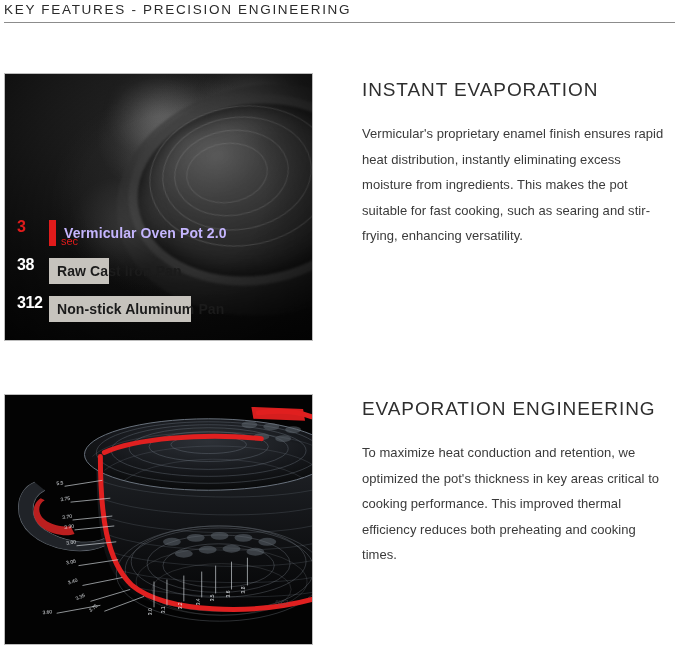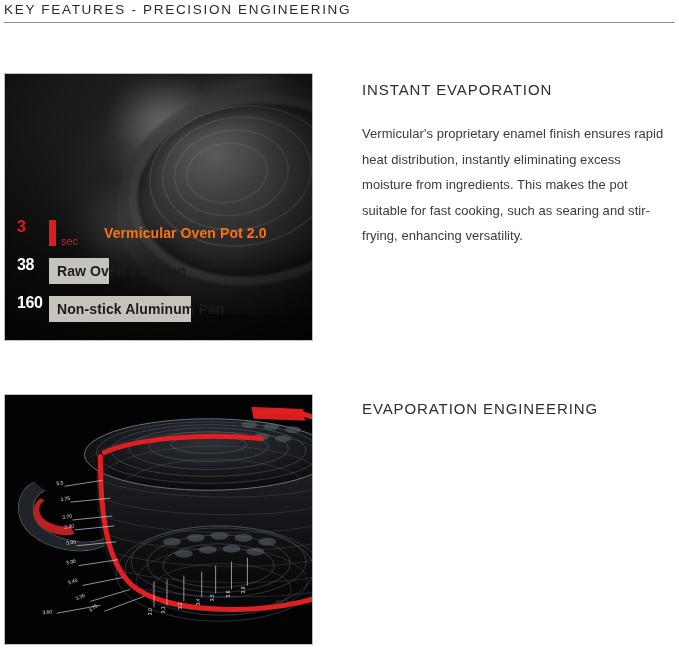--- a/index.html
+++ b/index.html
@@ -53,21 +53,21 @@
   }
   .feature-2 .media { height: 251px; }
 
   .copy {
     position: absolute;
     left: 362px; top: 0;
     width: 310px;
   }
   .copy h3 {
     margin: 0 0 20px 0;
-    font-size: 15px;
+    font-size: 19px;
     font-weight: 400;
     letter-spacing: 0.9px;
     color: #2e2e2e;
     line-height: 22px;
     white-space: nowrap;
   }
   .copy p {
     margin: 0;
     font-size: 13px;
     line-height: 25.5px;
@@ -183,21 +183,21 @@
   .bar.grey { background: #c6c3bd; }
   .bar-label {
     position: relative;
     z-index: 2;
     padding-left: 8px;
     font-size: 14px;
     font-weight: 700;
     letter-spacing: .1px;
     white-space: nowrap;
   }
-  .chart-row.highlight .bar-label { color: #f97316; margin-left: 40px; }
+  .chart-row.highlight .bar-label { color: #c4b5fd; }
   .chart-row.dark-label .bar-label { color: #1b1b1b; }
 
   
   .cad { position: absolute; inset: 0; background: #030303; }
   .cad svg { display: block; width: 100%; height: 100%; }
 </style>
 </head>
 <body>
 
 <div class="page">
@@ -236,27 +236,27 @@
           </div>
         </div>
 
         <div class="chart-row dark-label">
           <div class="value">
             <span class="num">38</span>
             <span class="unit">sec</span>
           </div>
           <div class="bar-wrap">
             <div class="bar grey" style="width:60px"></div>
-            <span class="bar-label">Raw Oven Iron Pan</span>
+            <span class="bar-label">Raw Cast Iron Pan</span>
           </div>
         </div>
 
         <div class="chart-row dark-label">
           <div class="value">
-            <span class="num">160</span>
+            <span class="num">312</span>
             <span class="unit">sec</span>
           </div>
           <div class="bar-wrap">
             <div class="bar grey" style="width:142px"></div>
             <span class="bar-label">Non-stick Aluminum Pan</span>
           </div>
         </div>
 
       </div>
     </div>
@@ -411,16 +411,17 @@
             <g fill="#5a6168" opacity="0.45" font-family="Liberation Sans, sans-serif" font-size="7">
               <text x="272" y="212">6|63</text>
             </g>
           </g>
         </svg>
       </div>
     </div>
 
     <div class="copy">
       <h3>EVAPORATION ENGINEERING</h3>
+      <p>To maximize heat conduction and retention, we optimized the pot's thickness in key areas critical to cooking performance. This improved thermal efficiency reduces both preheating and cooking times.</p>
     </div>
   </div>
 
 </div>
 
 </body></html>

